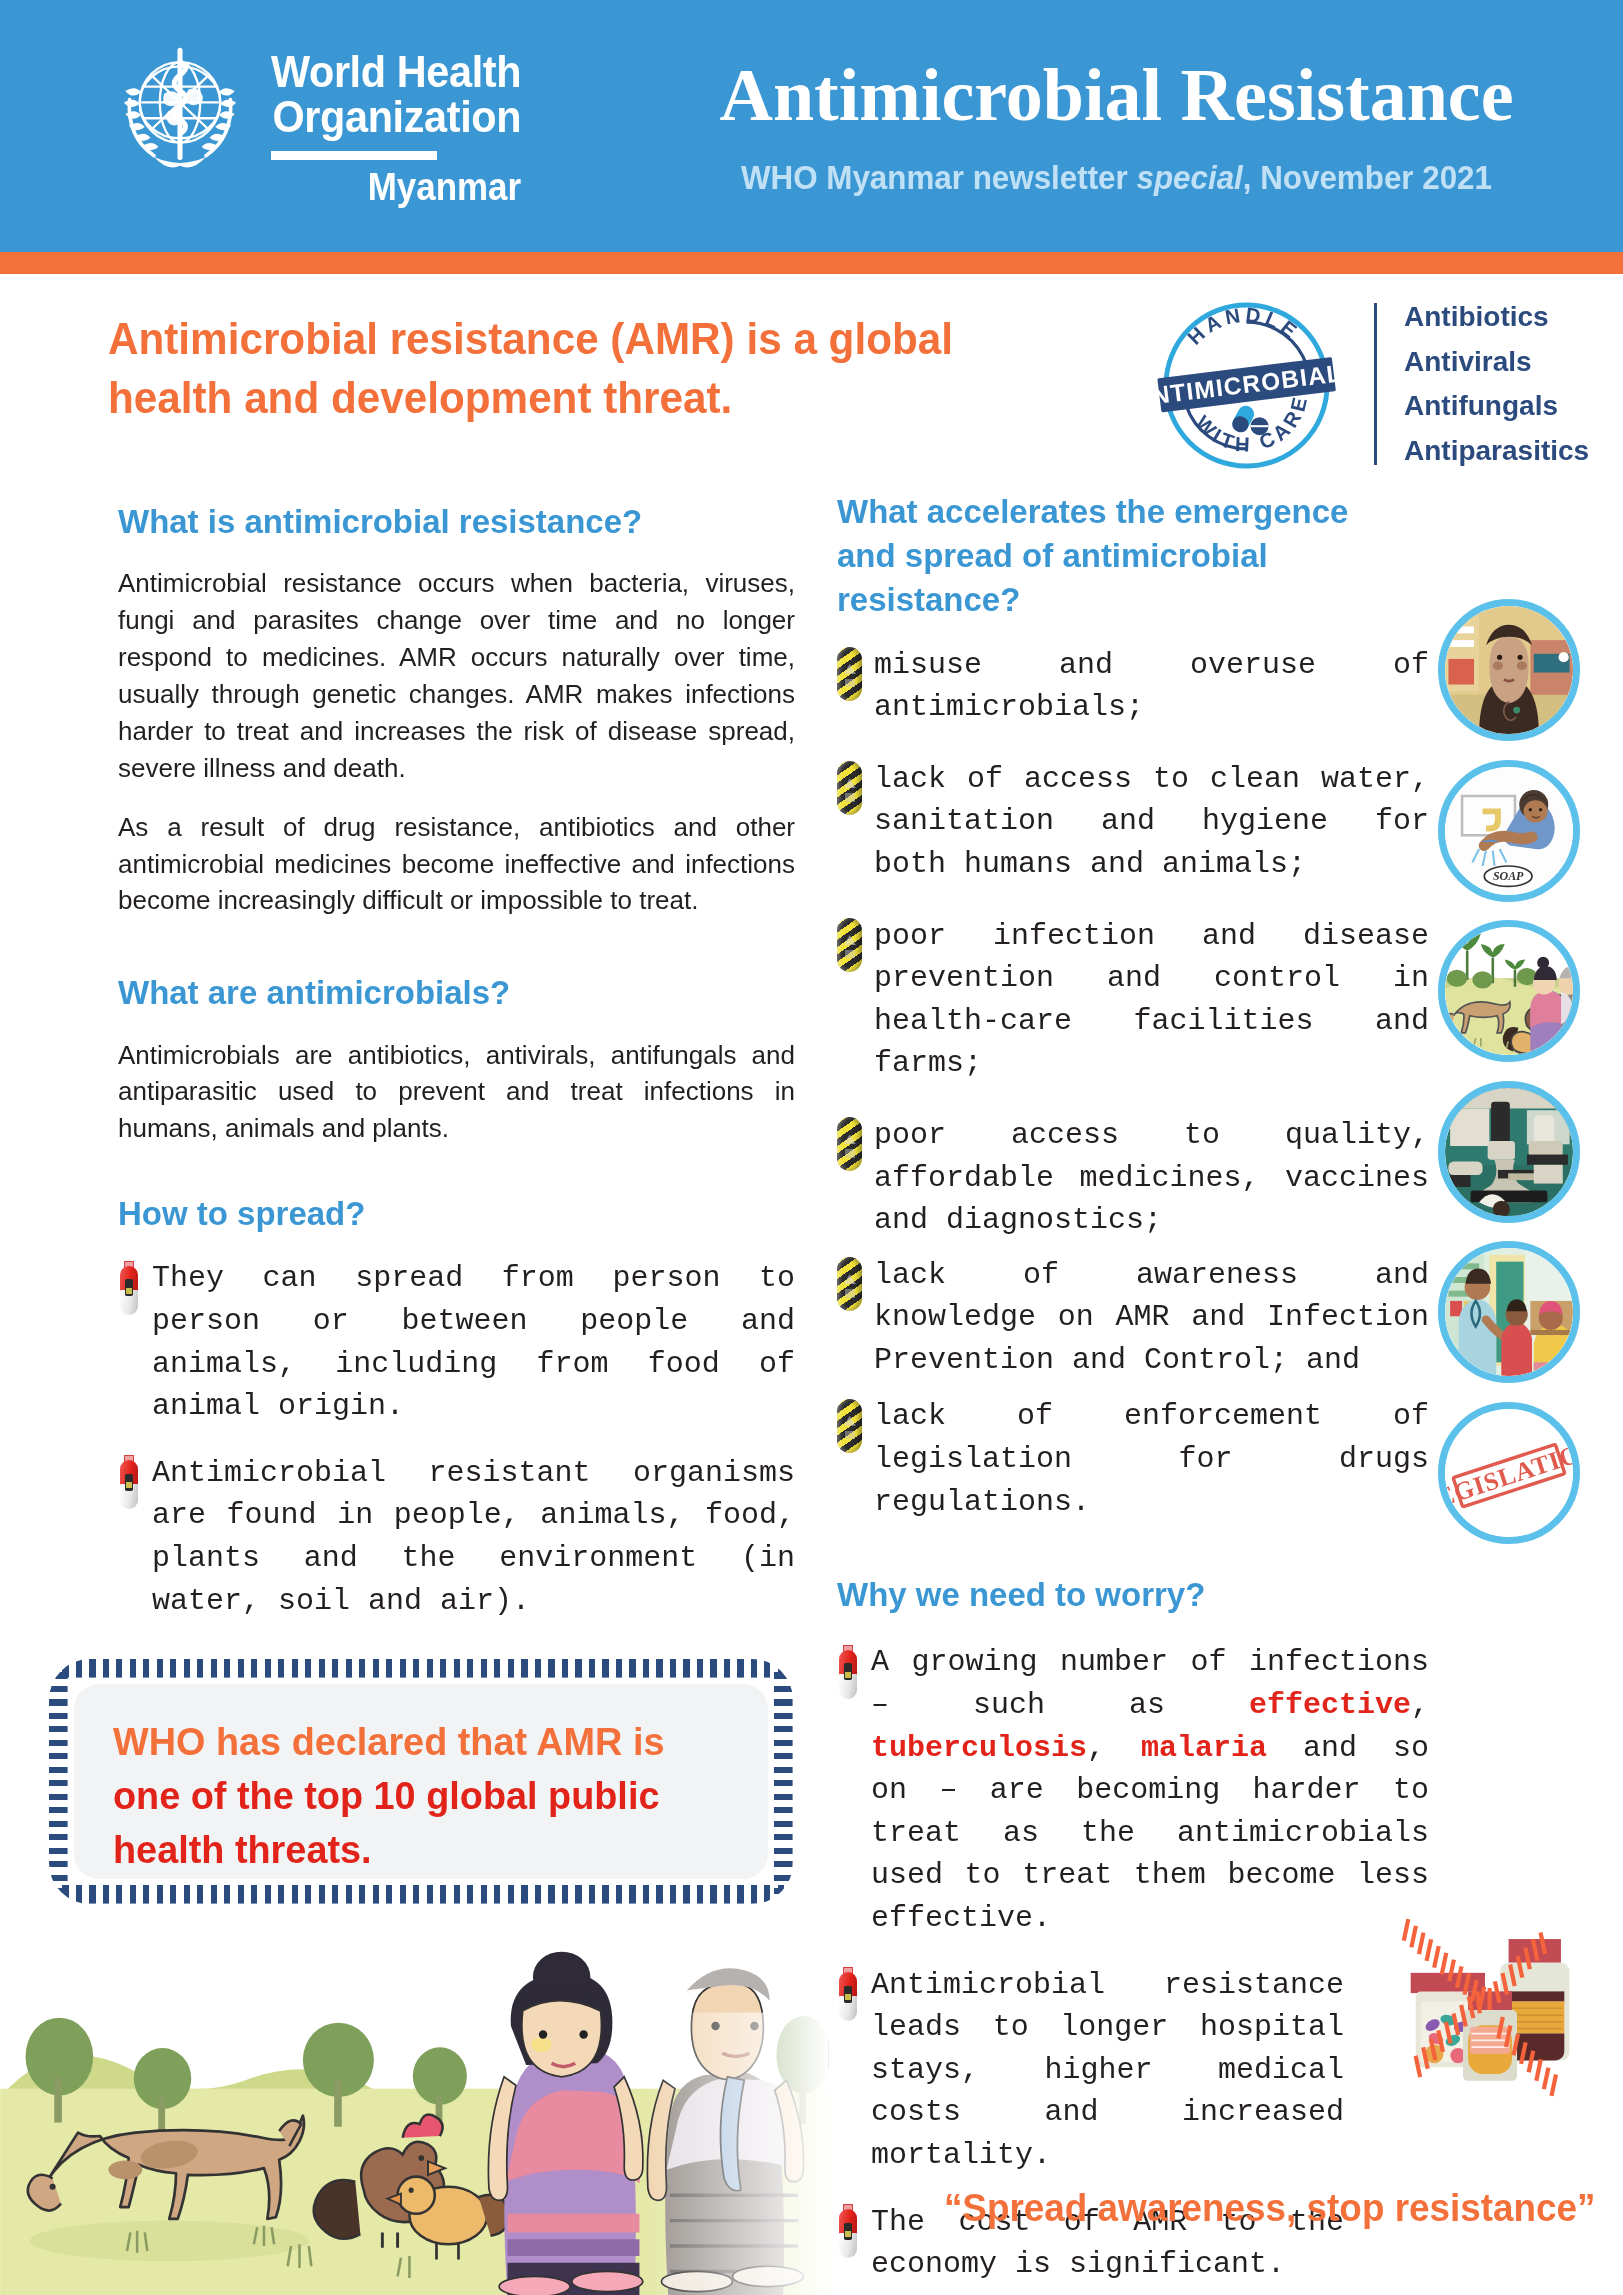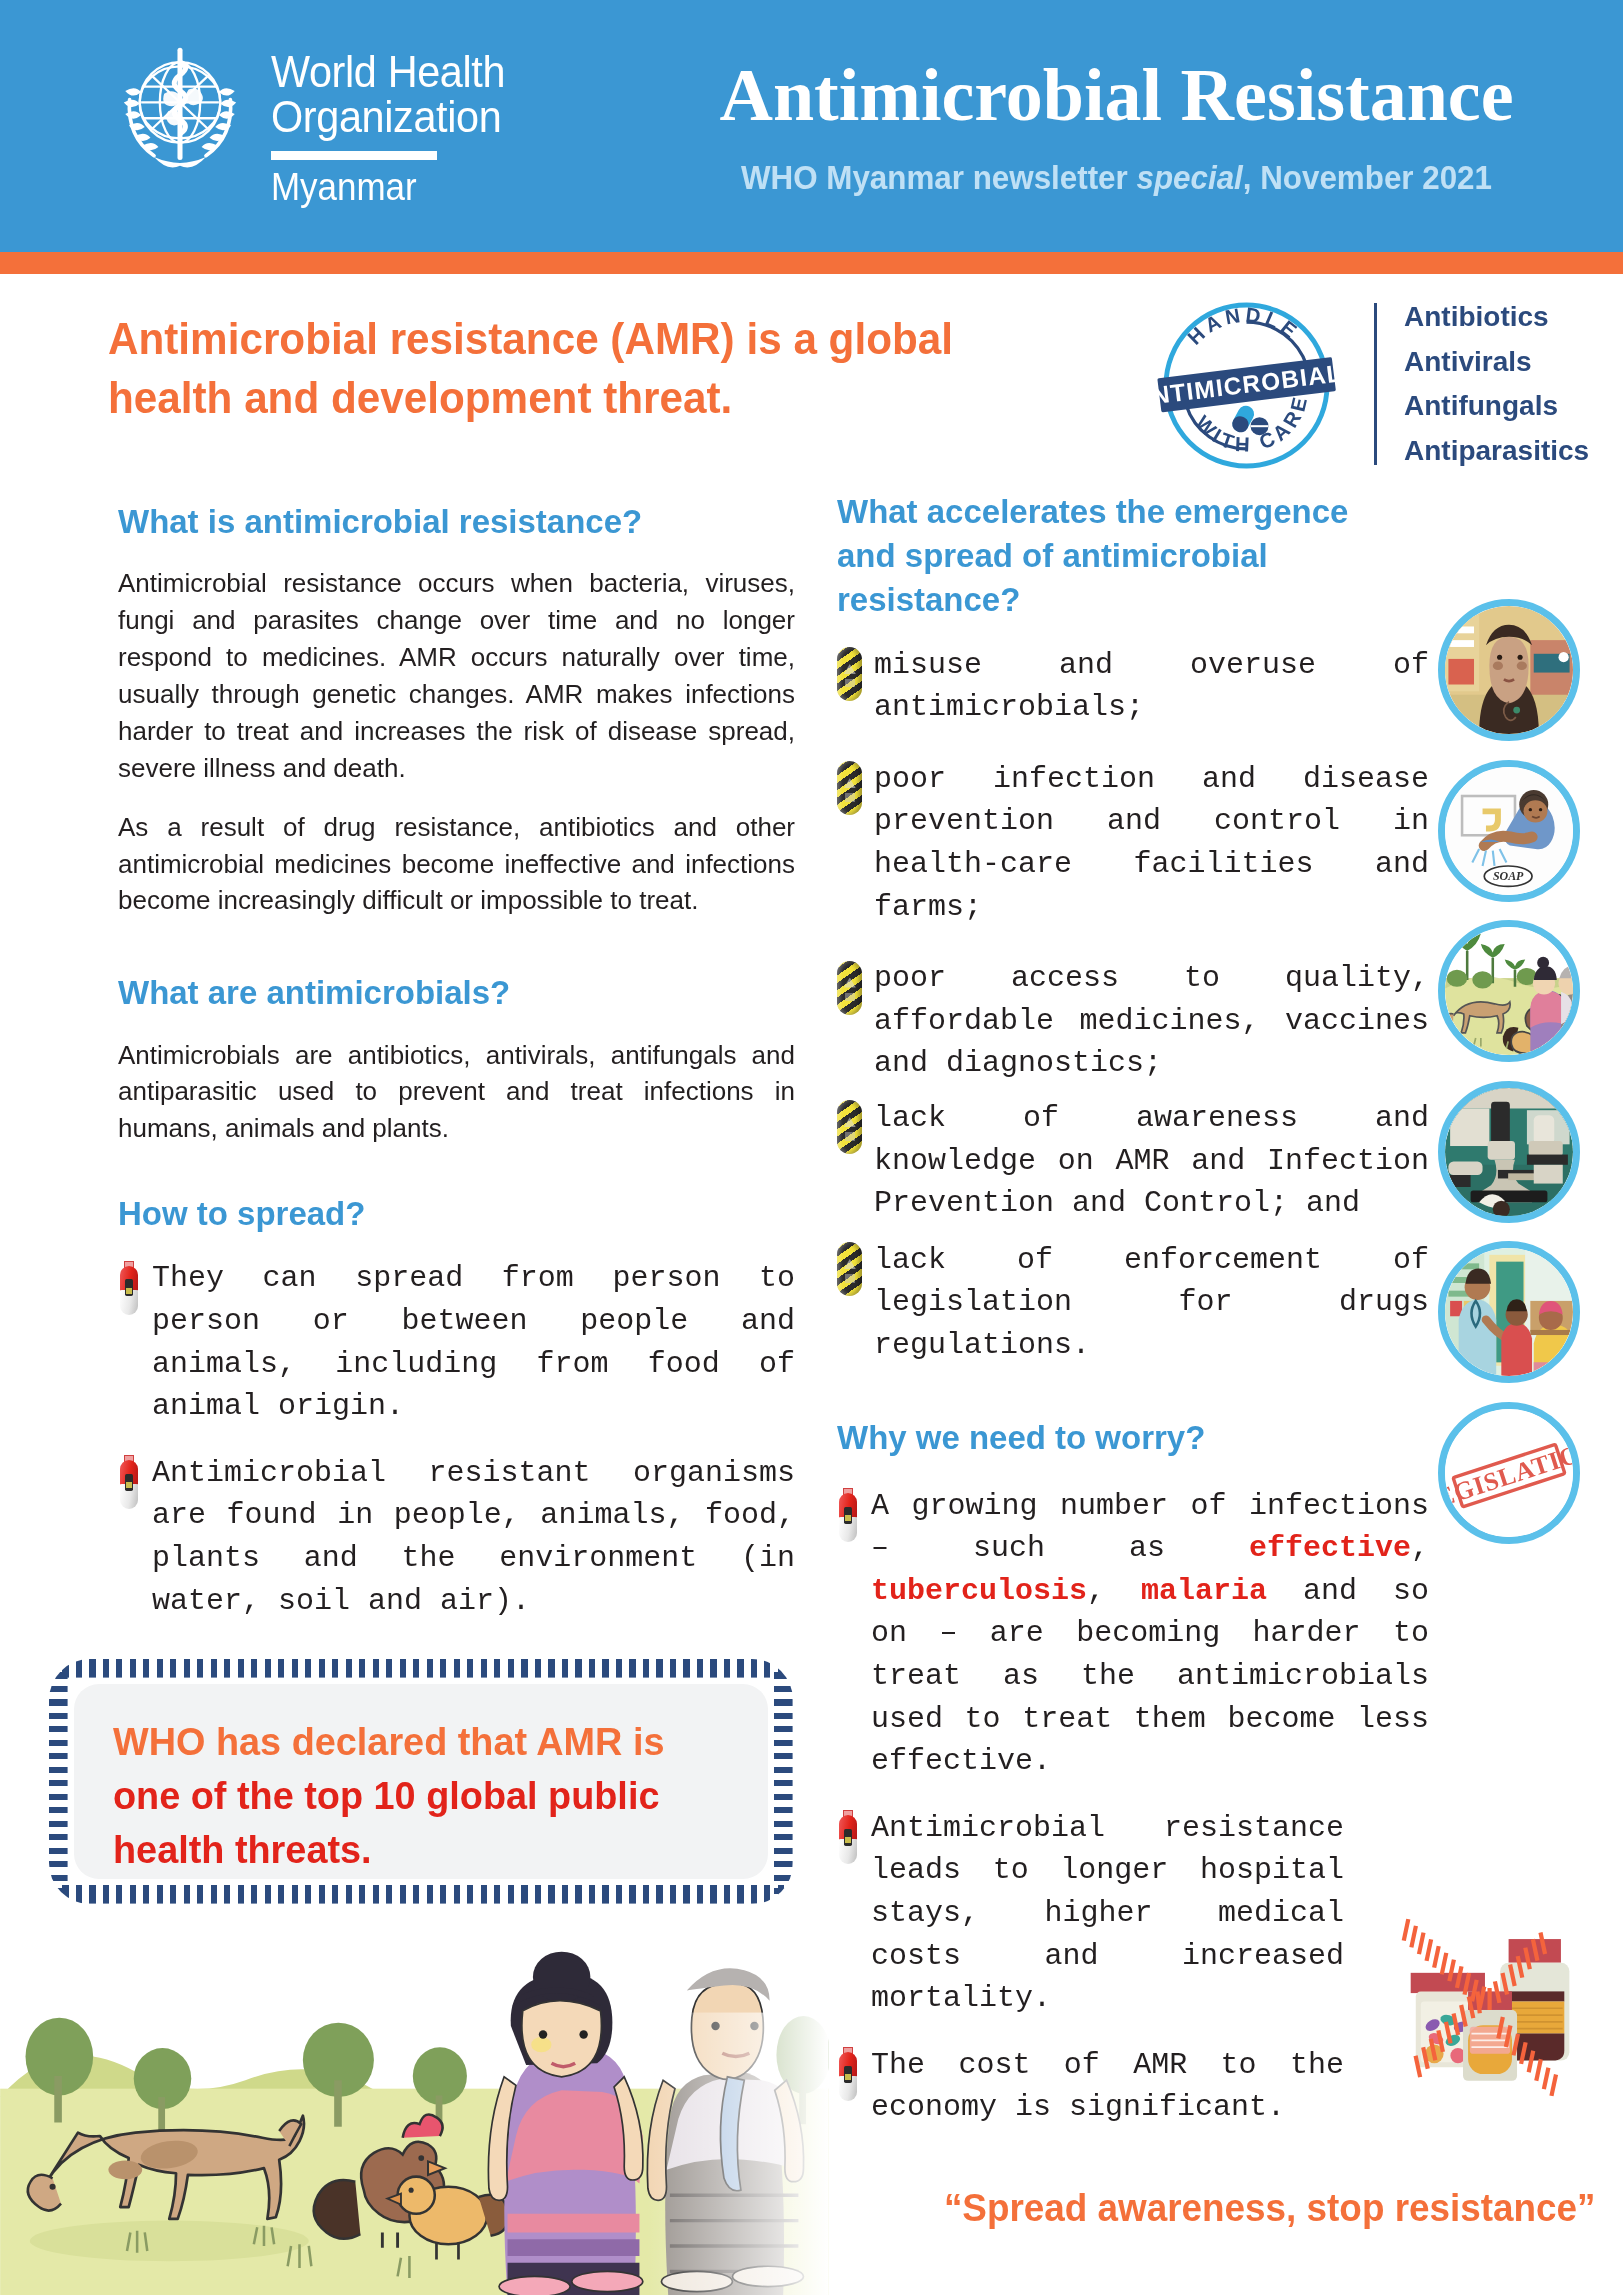--- a/index.html
+++ b/index.html
@@ -3,21 +3,21 @@
 <meta charset="utf-8">
 <style>
   html,body{margin:0;padding:0;background:#fff;}
   body{width:1624px;height:2295px;position:relative;overflow:hidden;
        font-family:"Liberation Sans",sans-serif;}
 
   
   .header{position:absolute;left:0;top:0;width:1624px;height:252px;background:#3b97d3;}
   .hdr-left{position:absolute;left:108px;top:30px;display:flex;align-items:flex-start;gap:18.6px;}
   .who-emblem{width:144px;height:152px;flex:none;}
-  .who-words{color:#fff;font-weight:normal;line-height:1.0;margin-top:18.6px;}
+  .who-words{color:#fff;font-weight:bold;line-height:1.0;margin-top:18.6px;text-align:right;}
   .who-words .l1,.who-words .l2{font-size:45px;letter-spacing:-0.4px;
       font-family:"Liberation Sans Narrow","Liberation Sans",sans-serif;transform:scaleX(.92);transform-origin:left;}
   .who-rule{width:166px;height:9.3px;background:#fff;margin:12px 0 8.5px 0;}
   .who-words .l3{font-size:38px;font-family:"Liberation Sans Narrow","Liberation Sans",sans-serif;
       transform:scaleX(.92);transform-origin:left;}
 
   .hdr-right{position:absolute;left:643px;top:37px;width:947px;text-align:center;margin-top:20px;}
   .hdr-title{color:#fff;font-family:"Liberation Serif",serif;font-weight:bold;font-size:74px;
       letter-spacing:0px;line-height:1.05;transform:scaleX(1.0);}
   .hdr-sub{color:#bfe0f5;font-size:33px;font-weight:bold;margin-top:24px;
@@ -331,20 +331,24 @@
   </g>
   <rect x="0" y="100" width="980" height="334" fill="url(#fadeR)"></rect>
 </svg>
 
 <div class="col-right">
   <h2 class="sec">What accelerates the emergence and spread of antimicrobial resistance?</h2>
 
   <div class="bul" style="margin-bottom:29px">
     <div class="hazpill"></div>
     <div class="txt">misuse and overuse of antimicrobials;</div>
+  </div>
+  <div class="bul" style="margin-bottom:29px">
+    <div class="hazpill"></div>
+    <div class="txt">lack of access to clean water, sanitation and hygiene for both humans and animals;</div>
   </div>
   <div class="bul" style="margin-bottom:29px">
     <div class="hazpill"></div>
     <div class="txt">poor infection and disease prevention and control in health-care facilities and farms;</div>
   </div>
   <div class="bul" style="margin-bottom:12px">
     <div class="hazpill"></div>
     <div class="txt">poor access to quality, affordable medicines, vaccines and diagnostics;</div>
   </div>
   <div class="bul" style="margin-bottom:14px">

